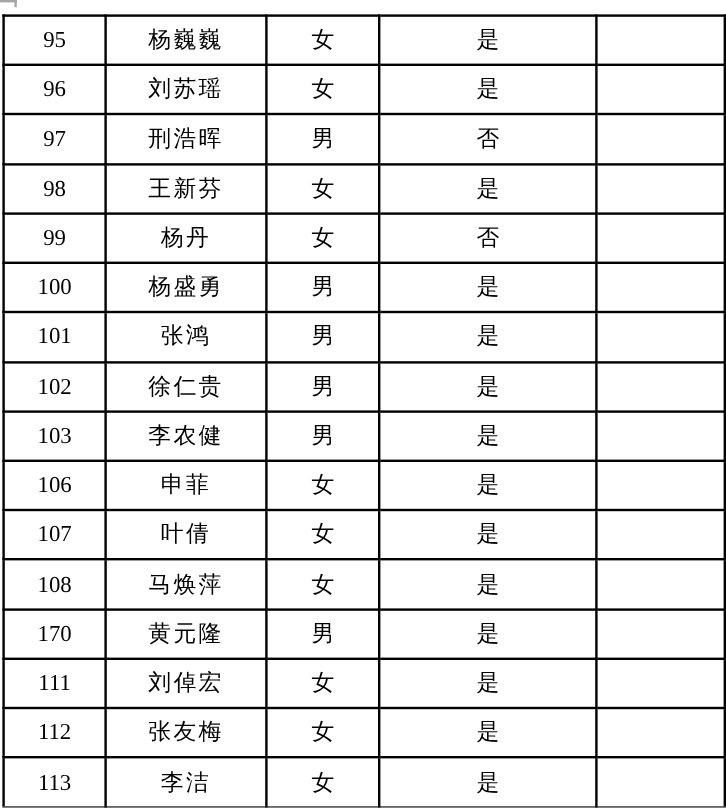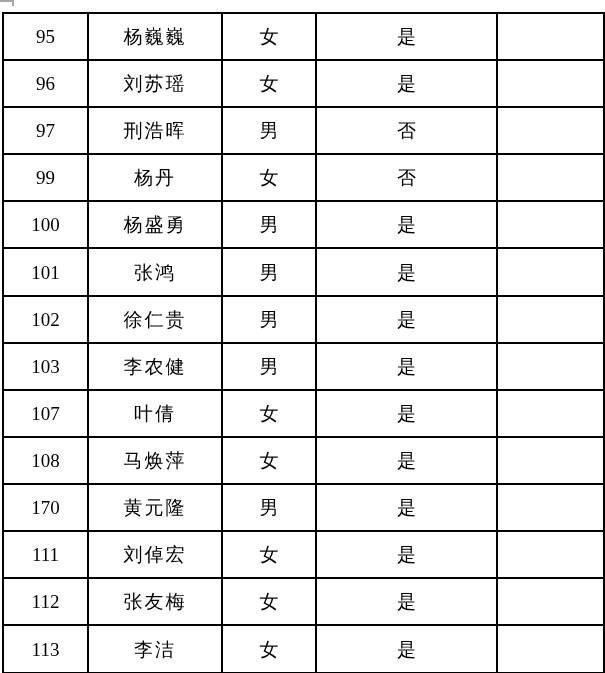--- a/index.html
+++ b/index.html
@@ -83,20 +83,27 @@
         <td class="col-blank"></td>
       </tr>
       <tr>
         <td class="col-number">97</td>
         <td class="col-name">刑浩晖</td>
         <td class="col-gender">男</td>
         <td class="col-confirm">否</td>
         <td class="col-blank"></td>
       </tr>
       <tr>
+        <td class="col-number">98</td>
+        <td class="col-name">王新芬</td>
+        <td class="col-gender">女</td>
+        <td class="col-confirm">是</td>
+        <td class="col-blank"></td>
+      </tr>
+      <tr>
         <td class="col-number">99</td>
         <td class="col-name">杨丹</td>
         <td class="col-gender">女</td>
         <td class="col-confirm">否</td>
         <td class="col-blank"></td>
       </tr>
       <tr>
         <td class="col-number">100</td>
         <td class="col-name">杨盛勇</td>
         <td class="col-gender">男</td>
@@ -114,20 +121,27 @@
         <td class="col-number">102</td>
         <td class="col-name">徐仁贵</td>
         <td class="col-gender">男</td>
         <td class="col-confirm">是</td>
         <td class="col-blank"></td>
       </tr>
       <tr>
         <td class="col-number">103</td>
         <td class="col-name">李农健</td>
         <td class="col-gender">男</td>
+        <td class="col-confirm">是</td>
+        <td class="col-blank"></td>
+      </tr>
+      <tr>
+        <td class="col-number">106</td>
+        <td class="col-name">申菲</td>
+        <td class="col-gender">女</td>
         <td class="col-confirm">是</td>
         <td class="col-blank"></td>
       </tr>
       <tr>
         <td class="col-number">107</td>
         <td class="col-name">叶倩</td>
         <td class="col-gender">女</td>
         <td class="col-confirm">是</td>
         <td class="col-blank"></td>
       </tr>

